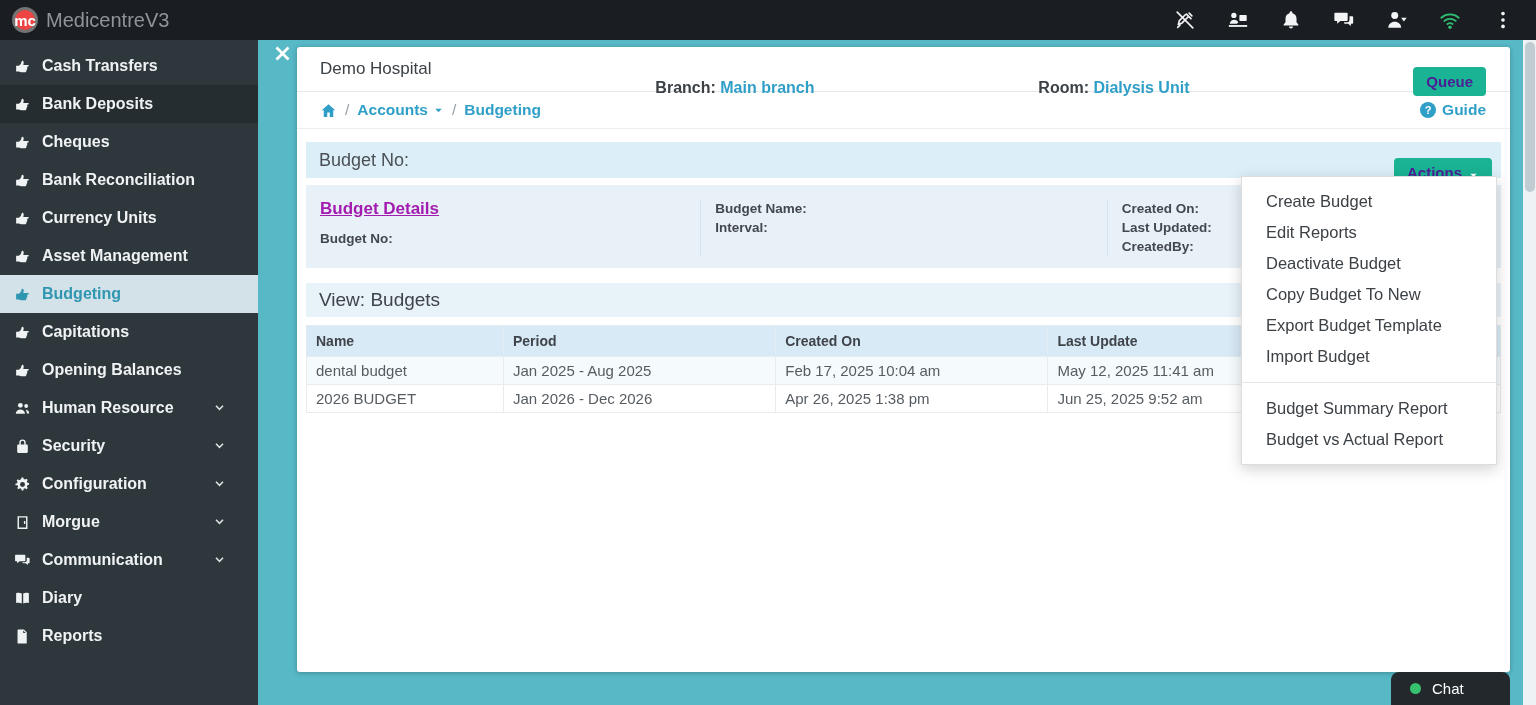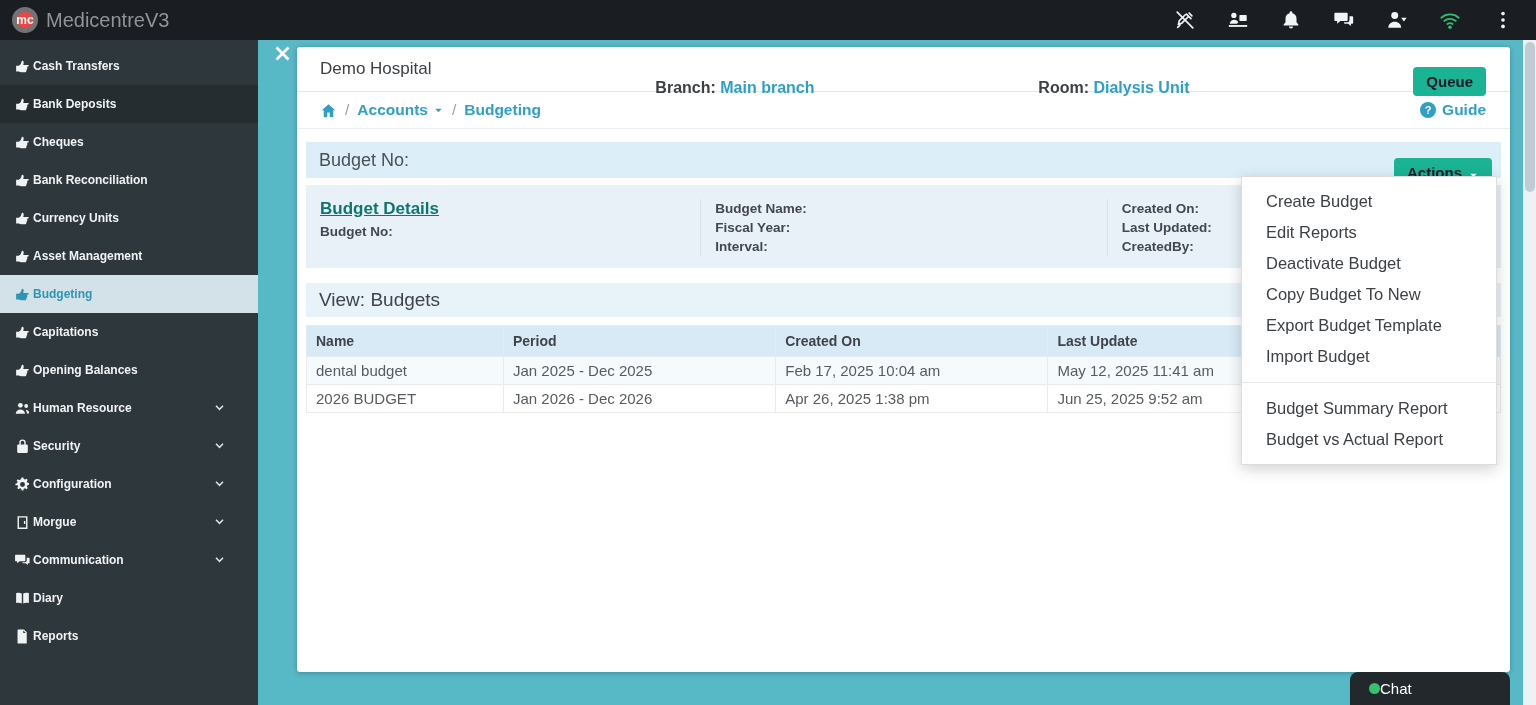--- a/index.html
+++ b/index.html
@@ -2,89 +2,89 @@
 <html><head>
 <meta charset="utf-8">
 <style>
   * { margin:0; padding:0; box-sizing:border-box; }
   html,body { width:1536px; height:705px; overflow:hidden; }
   body { font-family:"Liberation Sans", sans-serif; background:#57b8c6; position:relative; }
 
   
   .topbar { height:40px; background:#1a1e22; display:flex; align-items:center; justify-content:space-between; padding:0 14px 0 12px; }
   .brand { display:flex; align-items:center; gap:8px; }
-  .logo { width:26px; height:26px; border-radius:50%; background:#ef4444; border:5px solid #737373; color:#fff; font-size:12px; font-weight:bold; display:flex; align-items:center; justify-content:center; }
+  .logo { width:26px; height:26px; border-radius:50%; background:#ef4444; border:3px solid #737373; color:#fff; font-size:15px; font-weight:bold; display:flex; align-items:center; justify-content:center; }
   .brand-name { color:#8f9499; font-size:20px; font-weight:500; }
   .topbar-icons { display:flex; align-items:center; gap:31px; padding-right:8px; }
   .tbi { width:22px; height:22px; color:#f2f4f5; cursor:pointer; }
   .tbi svg { width:100%; height:100%; fill:currentColor; display:block; }
   .tbi.wifi { color:#2fbf71; }
 
   
   .layout { display:flex; height:665px; }
 
   
   .sidebar { width:258px; background:#2e373c; flex-shrink:0; padding-top:7px; overflow:hidden; }
-  .s-item { display:flex; align-items:center; gap:2px; height:38px; padding:0 31px 0 14px; color:#f0f3f4; font-size:12px; font-weight:600; cursor:pointer; }
+  .s-item { display:flex; align-items:center; gap:11px; height:38px; padding:0 31px 0 14px; color:#f0f3f4; font-size:16px; font-weight:600; cursor:pointer; }
   .s-item.highlighted { background:#252d31; }
   .s-item.active { background:#d3e1e9; color:#2f96b1; }
   .s-item .sicon { width:17px; height:17px; flex-shrink:0; fill:currentColor; }
   .s-item .chev { margin-left:auto; width:15px; height:15px; fill:#dfe3e5; display:none; }
   .s-item.has-chevron .chev { display:block; }
 
   
   .main { flex:1; position:relative; background:#57b8c6; }
   .close-x { position:absolute; top:3px; left:14px; width:21px; height:21px; color:#fff; cursor:pointer; }
   .close-x svg { width:100%; height:100%; fill:currentColor; }
 
   .card { position:absolute; left:39px; right:26px; top:7px; height:625px; background:#fff; border-radius:3px; box-shadow:0 1px 5px rgba(0,0,0,.25); }
 
   .card-header { display:flex; align-items:center; justify-content:space-between; height:45px; padding:0 24px 0 23px; border-bottom:1px solid #e7e7e7; }
   .hospital { font-size:17px; font-weight:normal; color:#3c4146; }
   .hdr-group { font-size:16px; font-weight:bold; color:#3c4146;margin-top:37px; }
   .hdr-group .link { color:#2f9fc8; font-weight:bold; cursor:pointer; }
-  .btn-teal { background:#1ab394; color:#0f172a; border:none; border-radius:4px; font-size:15px; font-weight:600; padding:6px 13px; cursor:pointer; display:inline-flex; align-items:flex-end; gap:6px; font-family:inherit;margin-top:24px; }
+  .btn-teal { background:#1ab394; color:#4c1d95; border:none; border-radius:4px; font-size:15px; font-weight:600; padding:6px 13px; cursor:pointer; display:inline-flex; align-items:flex-end; gap:6px; font-family:inherit;margin-top:24px; }
   .btn-teal .caret { width:11px; height:11px; fill:#fff; }
 
   .breadcrumb { display:flex; align-items:center; height:37px; padding:0 24px 0 23px; border-bottom:1px solid #eee; font-size:15.5px; }
   .bc-home { width:17px; height:17px; fill:#2f9fc8; cursor:pointer; }
   .sep { color:#9aa0a5; margin:0 8px; }
   .crumb-link { color:#2f9fc8; font-weight:600; cursor:pointer; display:inline-flex; align-items:center; gap:5px; }
   .crumb-link .caret { width:11px; height:11px; fill:#2f9fc8; }
   .guide { margin-left:auto; display:flex; align-items:center; gap:6px; color:#2f9fc8; font-weight:600; cursor:pointer; }
   .qcircle { width:16px; height:16px; border-radius:50%; background:#2f9fc8; color:#fff; font-size:11px; font-weight:bold; display:flex; align-items:center; justify-content:center; }
 
   .card-body { padding:13px 9px 0 9px; }
 
   .budget-bar { height:36px; background:#dceef8; display:flex; align-items:center; justify-content:space-between; padding:0 9px 0 13px; margin-bottom:7px; }
   .budget-bar-title { font-size:18px; color:#4b5055; }
 
   .details { display:flex; background:#e8f1f8; margin-bottom:15px; padding:14px 0 12px 0; min-height:83px; }
   .d-col { padding:0 14px; }
   .d-col1 { width:33%; }
   .d-col2 { width:34%; border-left:1px solid #d7e4ee; }
   .d-col3 { width:33%; border-left:1px solid #d7e4ee; }
-  .d-title { font-size:17px; font-weight:bold; text-decoration:underline; color:#0f766e; margin-bottom:3px; }
+  .d-title { font-size:17px; font-weight:bold; text-decoration:underline; color:#a21caf; margin-bottom:10px; }
   .d-label { font-size:13.5px; font-weight:bold; color:#43484d; line-height:19px; }
 
   .view-bar { height:34px; background:#e8f2f9; display:flex; align-items:center; padding:10px 13px; font-size:19px; color:#3f444a; margin-bottom:8px; }
 
   table { width:100%; border-collapse:collapse; }
   th { background:#d8eaf6; text-align:left; font-size:14px; color:#3f444a; padding:7px 9px; border:1px solid #e2ecf3; cursor:pointer; }
   td { font-size:15px; color:#565c61; padding:5px 9px; border:1px solid #ebebeb; }
   tbody tr:nth-child(odd) td { background:#f5fafd; }
   tbody tr:nth-child(even) td { background:#ffffff; }
 
   
   .menu { position:absolute; top:136px; right:39px; width:256px; background:#fff; border:1px solid #ddd; box-shadow:0 4px 14px rgba(0,0,0,.18); padding:9px 0; z-index:10; }
   .menu-item { font-size:16.5px; color:#3c4146; padding:4px 24px; line-height:23px; cursor:pointer; white-space:nowrap; }
   .menu-divider { height:1px; background:#e6e6e6; margin:10px 0; }
 
   
-  .chat { position:absolute; right:26px; bottom:0; width:160px; height:33px; background:#23282c; border-radius:8px 8px 0 0; display:flex; align-items:center; padding:0 19px; color:#fff; font-size:15px; cursor:pointer; z-index:15; }
+  .chat { position:absolute; right:26px; bottom:0; width:119px; height:33px; background:#23282c; border-radius:8px 8px 0 0; display:flex; align-items:center; gap:11px; padding:0 19px; color:#fff; font-size:15px; cursor:pointer; z-index:15; }
   .chat-dot { width:11px; height:11px; border-radius:50%; background:#36c16e; }
 
   
   .scrollbar { position:absolute; right:0; top:0; bottom:0; width:13px; background:#eef2f4; z-index:20; cursor:pointer; }
   .scroll-thumb { position:absolute; top:2px; left:1.5px; width:10px; height:150px; background:#c0ccd2; border-radius:5px; }
 
   .hidden-defs { position:absolute; width:0; height:0; overflow:hidden; }
 </style>
 </head>
 <body>
@@ -400,21 +400,20 @@
           </button>
         </div>
 
         <div class="details">
           <div class="d-col d-col1">
             <div class="d-title">Budget Details</div>
             <div class="d-label">Budget No:</div>
           </div>
           <div class="d-col d-col2">
             <div class="d-label">Budget Name:</div>
-            <div class="d-label">Fiscal Year:</div>
             <div class="d-label">Interval:</div>
           </div>
           <div class="d-col d-col3">
             <div class="d-label">Created On:</div>
             <div class="d-label">Last Updated:</div>
             <div class="d-label">CreatedBy:</div>
           </div>
         </div>
 
         <div class="view-bar">
@@ -434,21 +433,21 @@
             <th>Name</th>
                 <th>Period</th>
                 <th>Created On</th>
                 <th>Last Update</th>
               </tr>
           </thead>
           <tbody>
 
               <tr>
                 <td>dental budget</td>
-                <td>Jan 2025 - Dec 2025</td>
+                <td>Jan 2025 - Aug 2025</td>
                 <td>Feb 17, 2025 10:04 am</td>
                 <td>May 12, 2025 11:41 am</td>
               </tr>
 
               <tr>
                 <td>2026 BUDGET</td>
                 <td>Jan 2026 - Dec 2026</td>
                 <td>Apr 26, 2025 1:38 pm</td>
                 <td>Jun 25, 2025 9:52 am</td>
               </tr>

